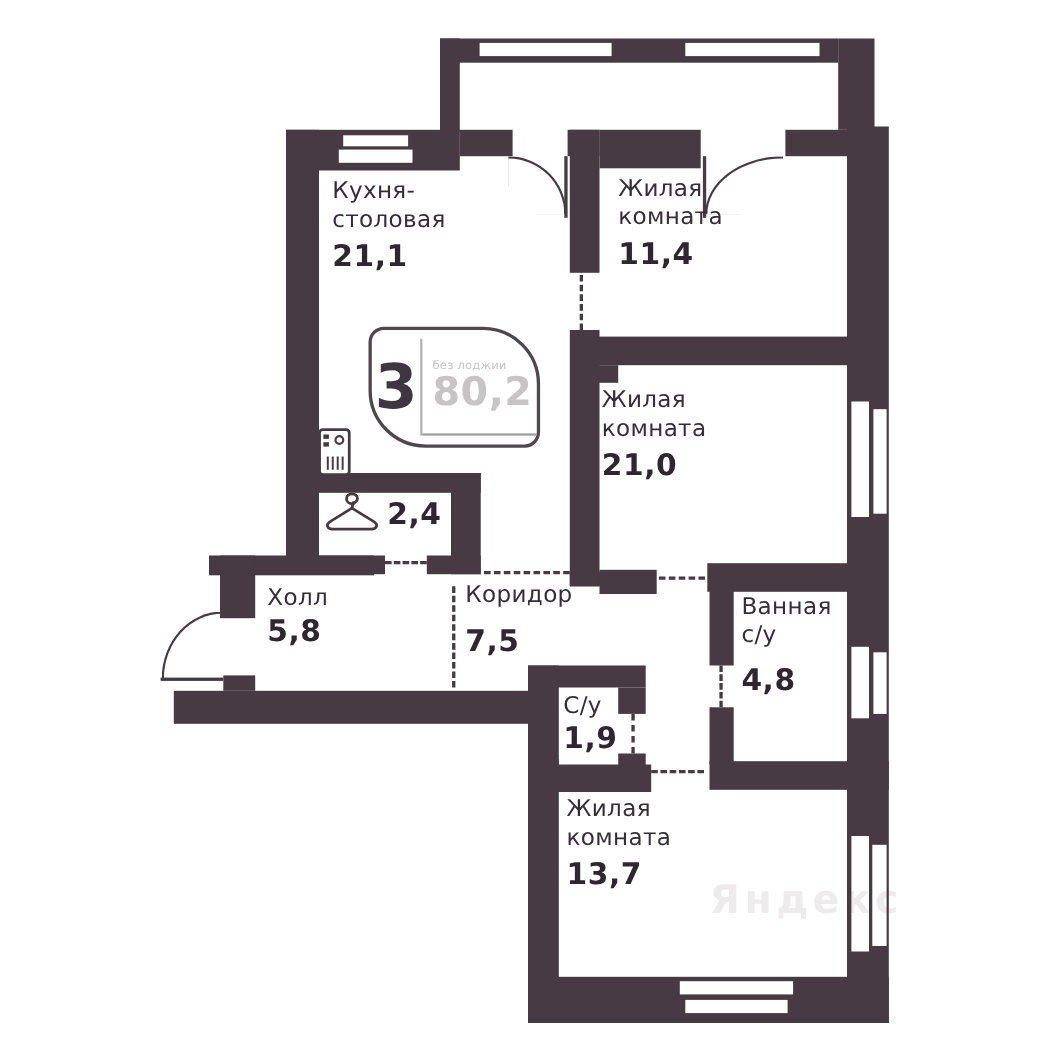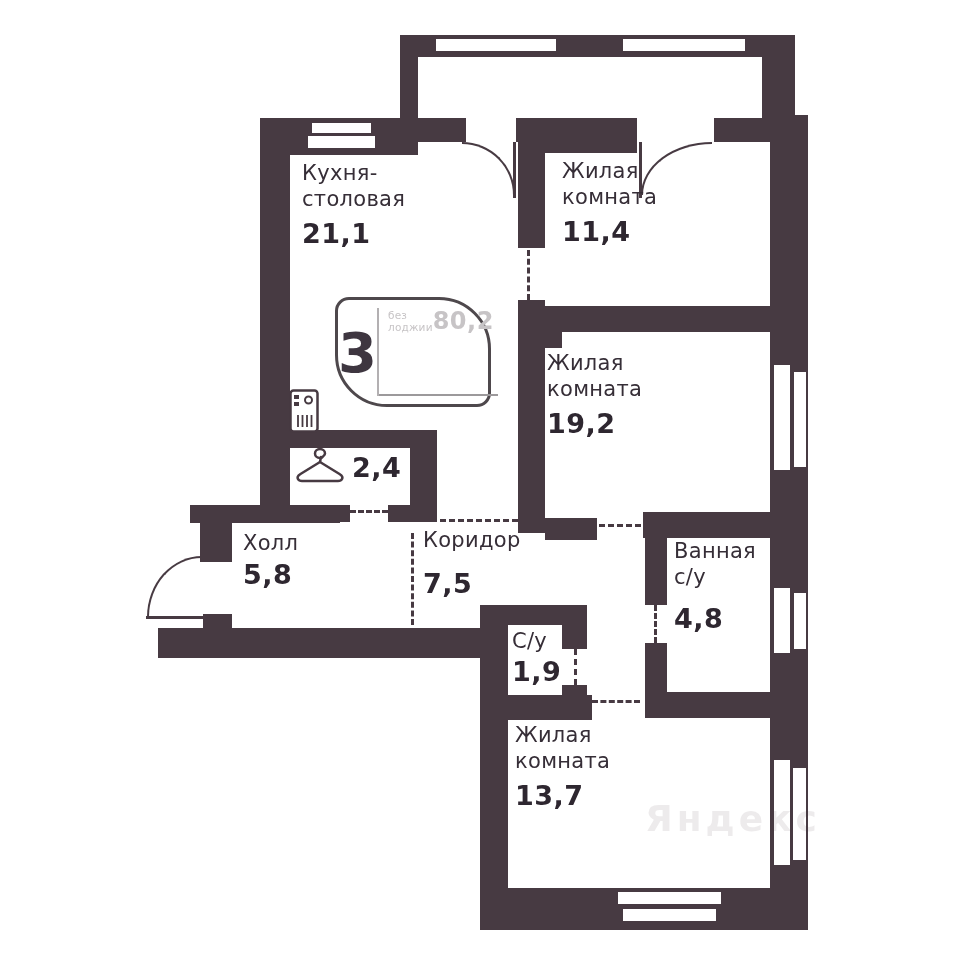--- a/index.html
+++ b/index.html
@@ -13,24 +13,24 @@
   .leaf{position:absolute;background:#473A42;}
   .rlabel{position:absolute;color:#362E37;font-size:21px;line-height:1.24;letter-spacing:.3px;}
   .rlabel .area{display:block;font-weight:700;font-size:27px;color:#2E2730;margin-top:5px;letter-spacing:.5px;}
   .area-solo{position:absolute;font-weight:700;font-size:27px;color:#2E2730;letter-spacing:.5px;}
   
   #badge{position:absolute;left:335px;top:297px;width:150px;height:104px;background:#fff;
          border:3px solid #4E484C;border-radius:14px 52px 14px 52px;display:flex;align-items:stretch;}
   #badge .num{width:56px;display:flex;align-items:center;justify-content:center;
               font-size:56px;font-weight:700;color:#3E3640;}
   #badge .col{flex:1;border-left:2px solid #B3B0B2;margin:8px 0;display:flex;flex-direction:column;}
-  #badge .half{flex:1;padding:1px 4px 1px 9px;display:flex;flex-direction:row;justify-content:center;}
+  #badge .half{flex:1;padding:1px 4px 1px 9px;display:flex;flex-direction:column;justify-content:center;}
   #badge .half.top{border-bottom:2px solid #9C999B;}
   #badge .sm{font-size:10.5px;letter-spacing:.2px;}
-  #badge .big{font-size:24px;font-weight:700;line-height:1.05;letter-spacing:.5px;}
+  #badge .big{font-size:36px;font-weight:700;line-height:1.05;letter-spacing:.5px;}
   #badge .muted{color:#C7C4C6;}
   #badge .dk-sm{color:#4E474D;}
   #badge .dk{color:#332B32;}
   #watermark{position:absolute;left:645px;top:798px;font-size:36px;font-weight:700;
              color:rgba(75,63,72,0.10);letter-spacing:4px;}
   svg{position:absolute;overflow:visible;}
 </style>
 </head>
 <body>
 
@@ -125,21 +125,21 @@
 
   <div class="rlabel" style="left:562px;top:158px;">
     <span style="display:block">Жилая</span>
     <span style="display:block">комната</span>
     <span class="area">11,4</span>
   </div>
 
   <div class="rlabel" style="left:547px;top:350px;">
     <span style="display:block">Жилая</span>
     <span style="display:block">комната</span>
-    <span class="area">19,2</span>
+    <span class="area">21,0</span>
   </div>
 
   <div class="area-solo" style="left:352px;top:452px;">2,4</div>
 
   <div class="rlabel" style="left:243px;top:530px;">
     <span>Холл</span>
     <span class="area" style="margin-top:2px;">5,8</span>
   </div>
 
   <div class="rlabel" style="left:423px;top:527px;">

